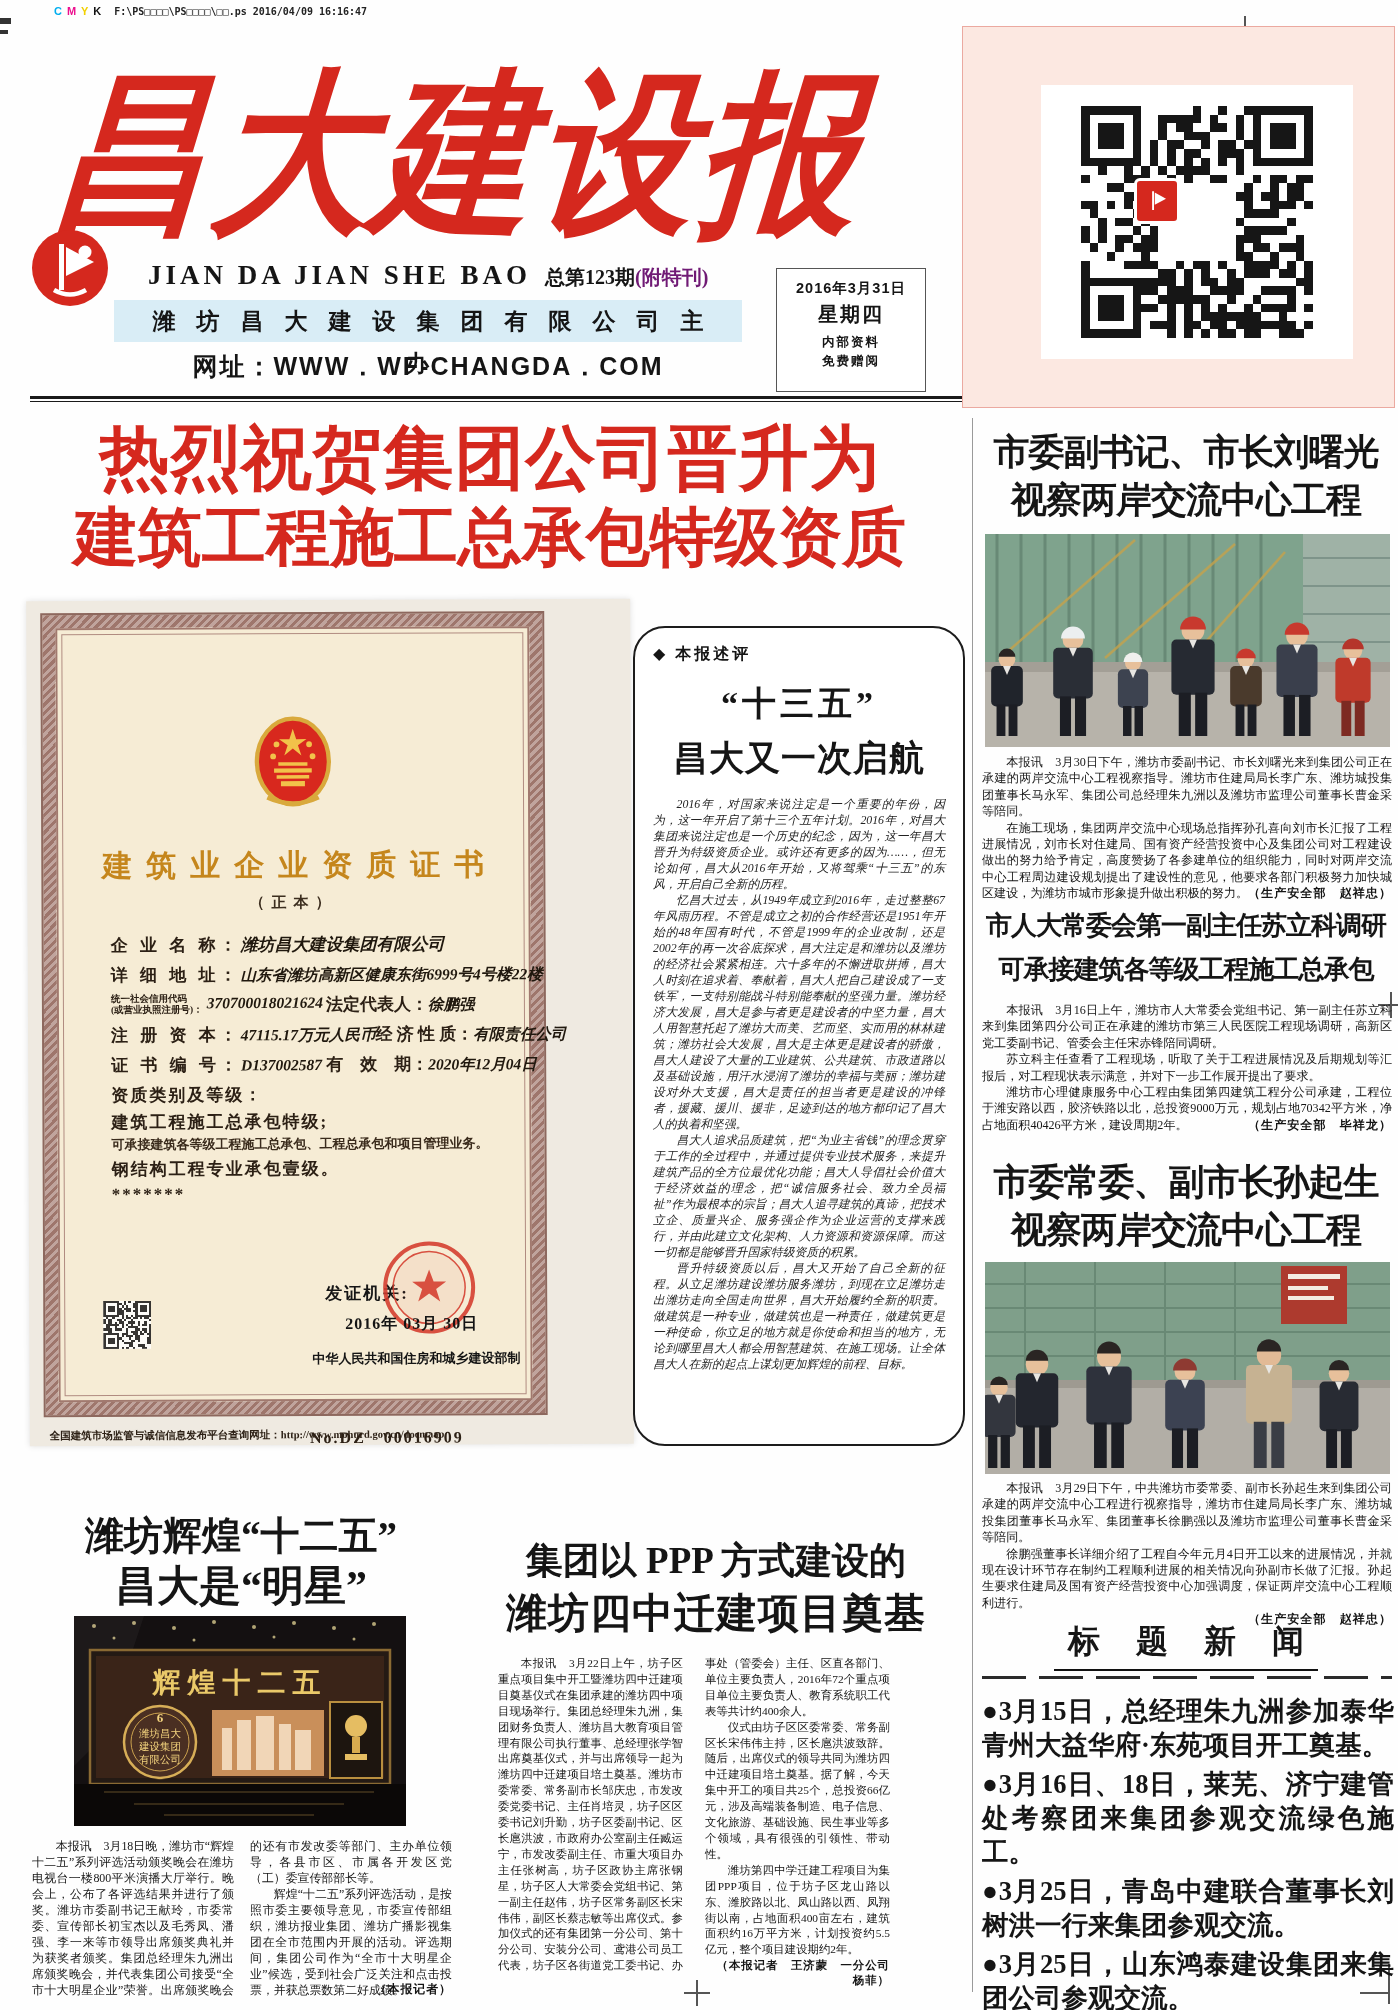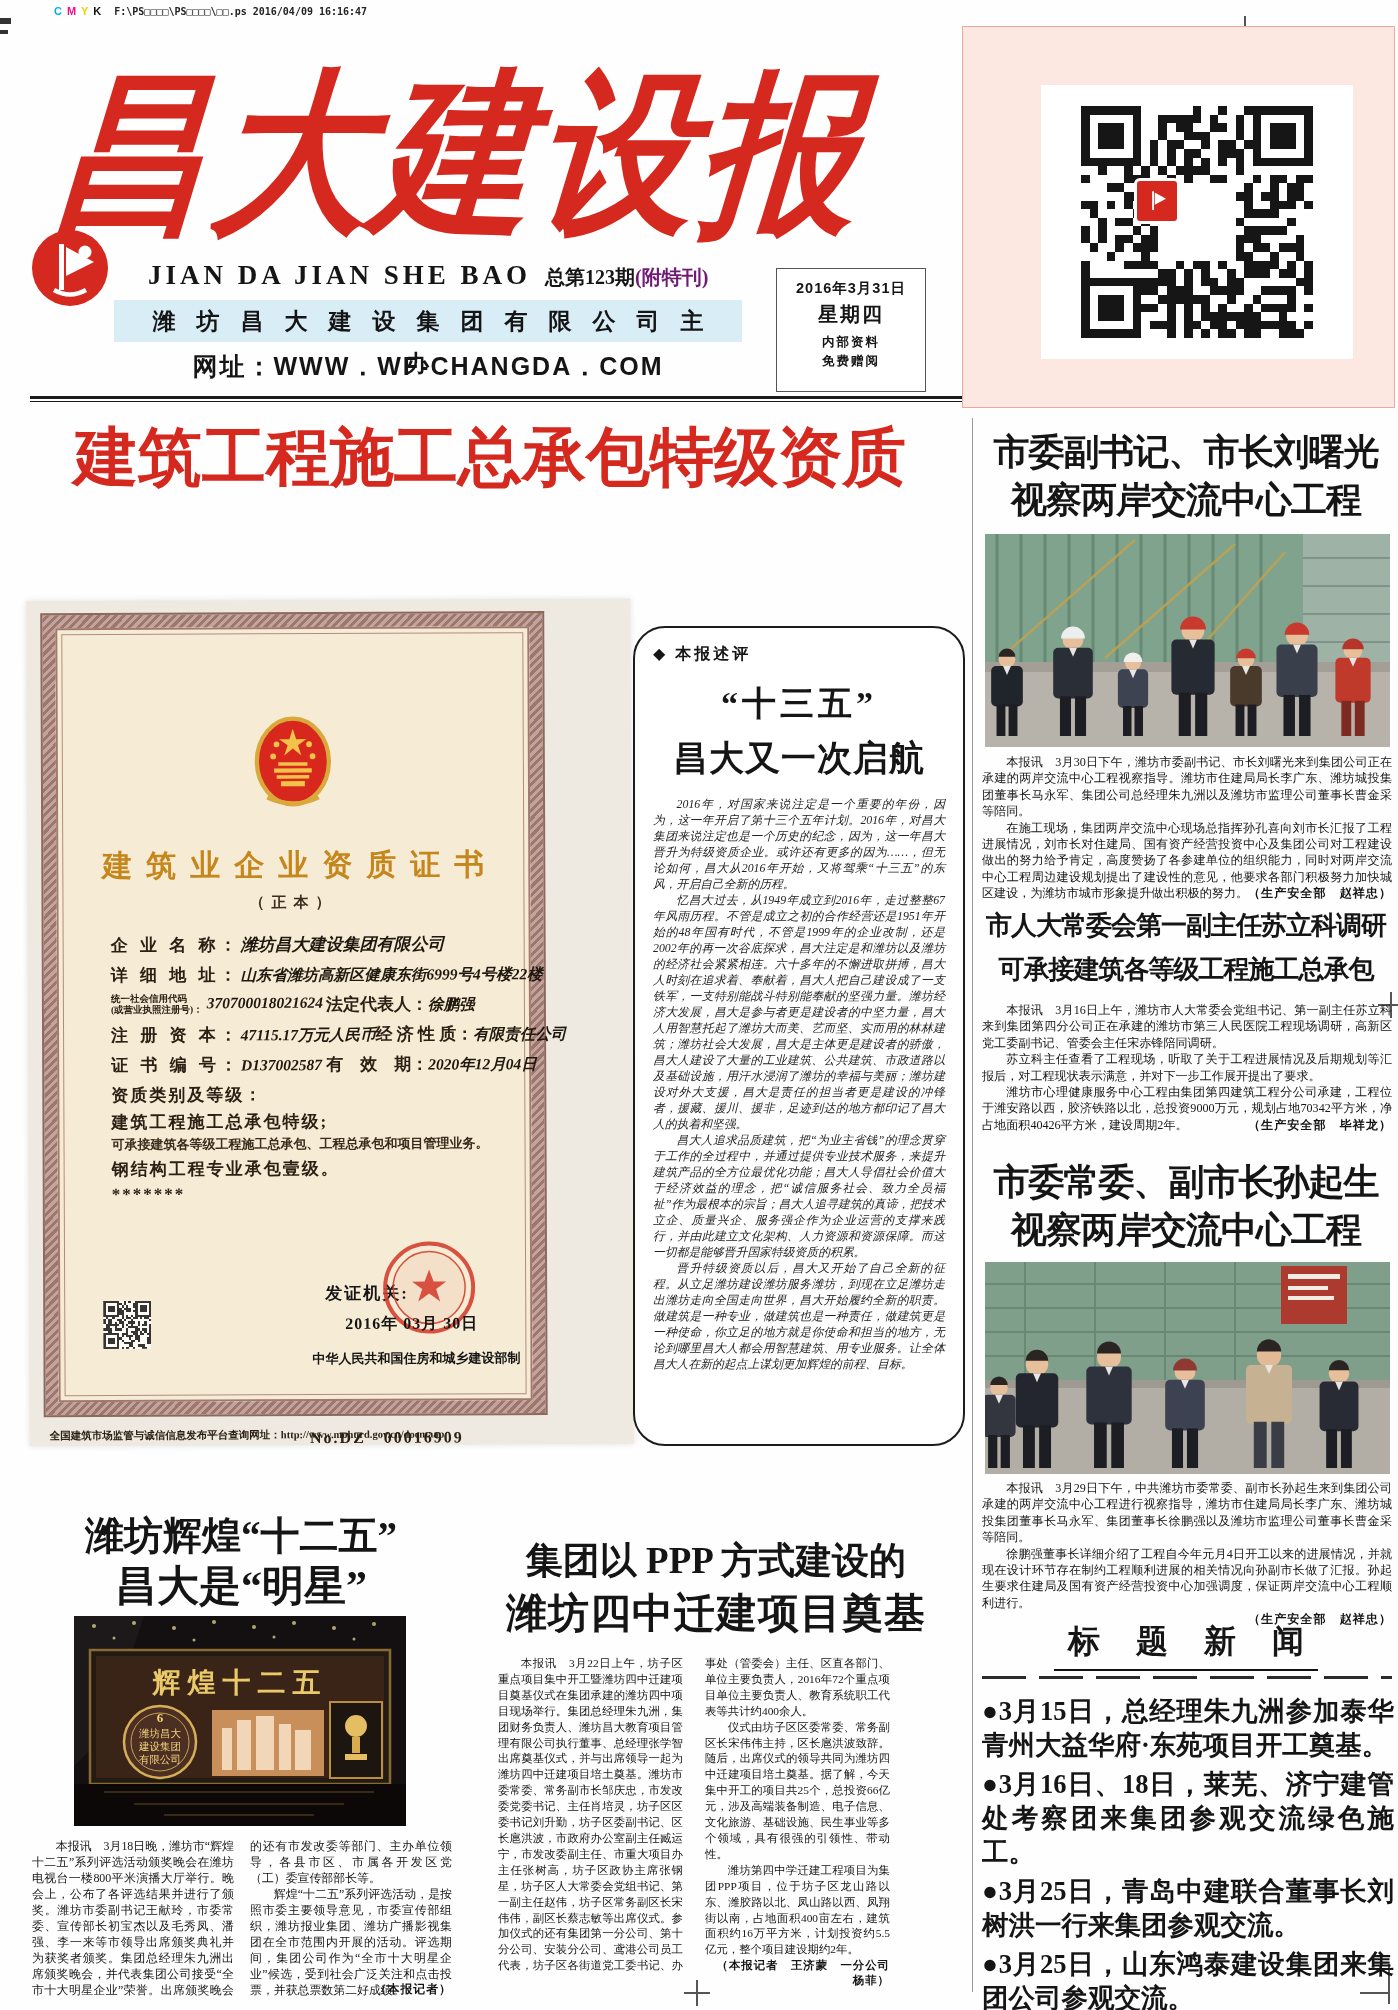--- a/index.html
+++ b/index.html
@@ -535,20 +535,21 @@
     <div class="qr-logo">
       <svg width="30" height="30" viewBox="0 0 80 80">
         <rect width="80" height="80" fill="#d5281e"></rect>
         <rect x="27" y="14" width="5" height="50" fill="#fff"></rect>
         <path d="M34 17 L64 34 L34 50 Z" fill="#fff"></path>
       </svg>
     </div>
   </div>
 
   <div class="abs lead">
+    <div class="l1">热烈祝贺集团公司晋升为</div>
     <div class="l2">建筑工程施工总承包特级资质</div>
   </div>
 
   <div class="abs cert-wrap">
     <div class="cert-frame">
       <div class="cert-emblem">
         <svg width="86" height="96" viewBox="0 0 100 112">
           <ellipse cx="50" cy="54" rx="42" ry="50" fill="#d8281e" stroke="#d9a93c" stroke-width="5"></ellipse>
           <polygon points="50,16 54,28 66,28 56,35 60,47 50,39 40,47 44,35 34,28 46,28" fill="#f2c24a"></polygon>
           <circle cx="31" cy="34" r="3.4" fill="#f2c24a"></circle>
@@ -846,21 +847,21 @@
   </div>
 
   <div class="abs ed-box">
     <div class="ed-tag">◆  本报述评</div>
     <div class="ed-t1">“十三五”</div>
     <div class="ed-t2">昌大又一次启航</div>
     <div class="ed-body">
         <p class="ed-p">2016年，对国家来说注定是一个重要的年份，因为，这一年开启了第十三个五年计划。2016年，对昌大集团来说注定也是一个历史的纪念，因为，这一年昌大晋升为特级资质企业。或许还有更多的因为……，但无论如何，昌大从2016年开始，又将驾乘“十三五”的东风，开启自己全新的历程。</p>
         <p class="ed-p">忆昌大过去，从1949年成立到2016年，走过整整67年风雨历程。不管是成立之初的合作经营还是1951年开始的48年国有时代，不管是1999年的企业改制，还是2002年的再一次谷底探求，昌大注定是和潍坊以及潍坊的经济社会紧紧相连。六十多年的不懈进取拼搏，昌大人时刻在追求着、奉献着，昌大人把自己建设成了一支铁军，一支特别能战斗特别能奉献的坚强力量。潍坊经济大发展，昌大是参与者更是建设者的中坚力量，昌大人用智慧托起了潍坊大而美、艺而坚、实而用的林林建筑；潍坊社会大发展，昌大是主体更是建设者的骄傲，昌大人建设了大量的工业建筑、公共建筑、市政道路以及基础设施，用汗水浸润了潍坊的幸福与美丽；潍坊建设对外大支援，昌大是责任的担当者更是建设的冲锋者，援藏、援川、援非，足迹到达的地方都印记了昌大人的执着和坚强。</p>
         <p class="ed-p">昌大人追求品质建筑，把“为业主省钱”的理念贯穿于工作的全过程中，并通过提供专业技术服务，来提升建筑产品的全方位最优化功能；昌大人导倡社会价值大于经济效益的理念，把“诚信服务社会、致力全员福祉”作为最根本的宗旨；昌大人追寻建筑的真谛，把技术立企、质量兴企、服务强企作为企业运营的支撑来践行，并由此建立文化架构、人力资源和资源保障。而这一切都是能够晋升国家特级资质的积累。</p>
-        <p class="ed-p">晋升特级资质以后，昌大又开始了自己全新的征程。从立足潍坊建设潍坊服务潍坊，到现在立足潍坊走出潍坊走向全国走向世界，昌大开始履约全新的职责。做建筑是一种专业，做建筑也是一种责任，做建筑更是一种使命，你立足的地方就是你使命和担当的地方，无论到哪里昌大人都会用智慧建筑、用专业服务。让全体昌大人在新的起点上谋划更加辉煌的前程、目标。</p>
+        <p class="ed-p">晋升特级资质以后，昌大又开始了自己全新的征程。从立足潍坊建设潍坊服务潍坊，到现在立足潍坊走出潍坊走向全国走向世界，昌大开始履约全新的职责。做建筑是一种专业，做建筑也是一种责任，做建筑更是一种使命，你立足的地方就是你使命和担当的地方，无论到哪里昌大人都会用智慧建筑、在施工现场。让全体昌大人在新的起点上谋划更加辉煌的前程、目标。</p>
       </div>
   </div>
 
   <div class="abs v-divider"></div>
 
   <div class="abs r-head rh1" style="top:428px;">
     <span class="h-line">市委副书记、市长刘曙光</span>
     <span class="h-line">视察两岸交流中心工程</span>
   </div>
 

